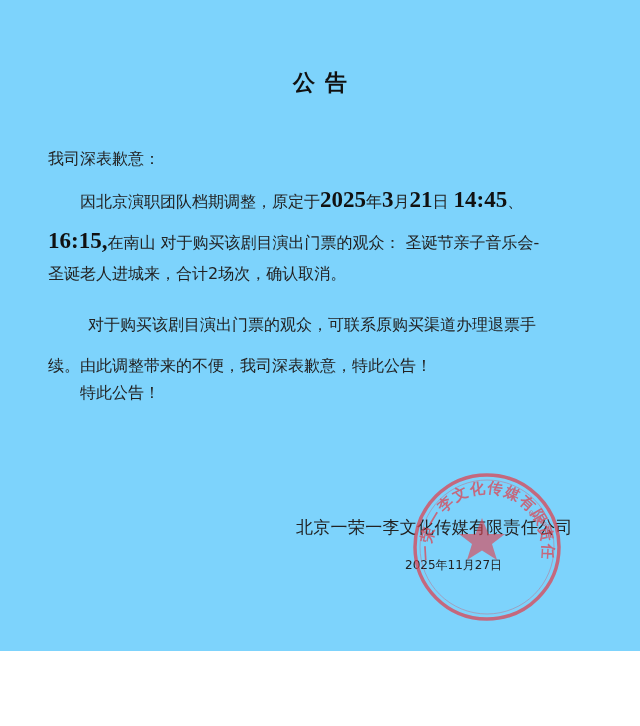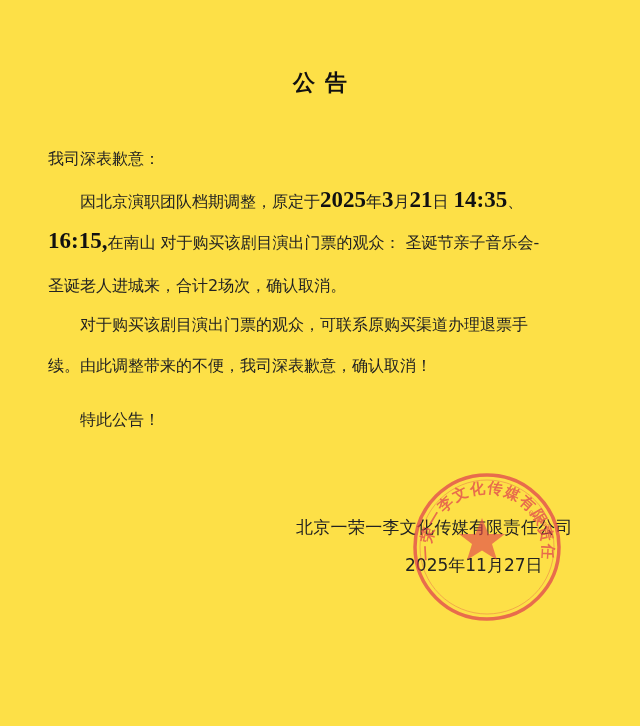--- a/index.html
+++ b/index.html
@@ -11,22 +11,22 @@
       width: 640px;
       height: 726px;
       position: relative;
       overflow: hidden;
       font-family: "DejaVu Sans", "Liberation Sans", sans-serif;
       color: #1a1a1a;
     }
     .page {
       position: absolute;
       left: 0; top: 0;
-      width: 640px; height: 726px;
-      background: #fde047;
+      width: 640px; height: 651px;
+      background: #7dd3fc;
     }
     .title {
       position: absolute;
       left: 0;
       width: 640px;
       top: 68px;
       text-align: center;
       font-size: 22px;
       font-weight: bold;
       letter-spacing: 10px;
@@ -42,40 +42,40 @@
     }
     .num {
       font-family: "Liberation Serif", "DejaVu Serif", serif;
       font-weight: bold;
       font-size: 23px;
       color: #111;
     }
     .salutation { left: 48px; top: 149px; }
     .p1-l1 { left: 80px; top: 190px; }
     .p1-l2 { left: 48px; top: 231px; }
-    .p1-l3 { left: 48px; top: 276px; }
-    .p2-l1 { left: 80px; top: 315px; }
+    .p1-l3 { left: 48px; top: 264px; }
+    .p2-l1 { left: 88px; top: 315px; }
     .p2-l2 { left: 48px; top: 356px; }
-    .closing { left: 80px; top: 410px; }
+    .closing { left: 80px; top: 383px; }
     .signature {
       position: absolute;
       left: 296px;
       top: 516px;
       font-size: 17px;
       line-height: 22px;
       color: #222;
       white-space: nowrap;
       letter-spacing: 0.3px;
       z-index: 1;
     }
     .date {
       position: absolute;
       left: 405px;
       top: 554px;
-      font-size: 17px;
+      font-size: 12px;
       line-height: 22px;
       color: #222;
       white-space: nowrap;
       z-index: 1;
     }
     .stamp {
       position: absolute;
       left: 410px;
       top: 471px;
       width: 154px;
@@ -87,29 +87,29 @@
   </style>
 </head>
 <body>
 
 <div class="page">
 
   <div class="title">公告</div>
 
   <div class="line salutation">我司深表歉意：</div>
 
-  <div class="line p1-l1"><span>因北京演职团队档期调整，原定于</span><span class="num">2025</span><span>年</span><span class="num">3</span><span>月</span><span class="num">21</span><span>日</span> <span class="num">14:35</span><span>、</span></div>
+  <div class="line p1-l1"><span>因北京演职团队档期调整，原定于</span><span class="num">2025</span><span>年</span><span class="num">3</span><span>月</span><span class="num">21</span><span>日</span> <span class="num">14:45</span><span>、</span></div>
 
   <div class="line p1-l2"><span class="num">16:15,</span><span>在南山 对于购买该剧目演出门票的观众： 圣诞节亲子音乐会-</span></div>
 
   <div class="line p1-l3">圣诞老人进城来，合计2场次，确认取消。</div>
 
   <div class="line p2-l1">对于购买该剧目演出门票的观众，可联系原购买渠道办理退票手</div>
 
-  <div class="line p2-l2">续。由此调整带来的不便，我司深表歉意，确认取消！</div>
+  <div class="line p2-l2">续。由此调整带来的不便，我司深表歉意，特此公告！</div>
 
   <div class="line closing">特此公告！</div>
 
   <div class="signature">北京一荣一李文化传媒有限责任公司</div>
 
   <div class="date">2025年11月27日</div>
 
   <svg class="stamp" viewBox="0 0 154 152" xmlns="http://www.w3.org/2000/svg">
     <defs>
       <path id="stampArc" d="M 24 96 A 56 56 0 1 1 130 96" fill="none"></path>

